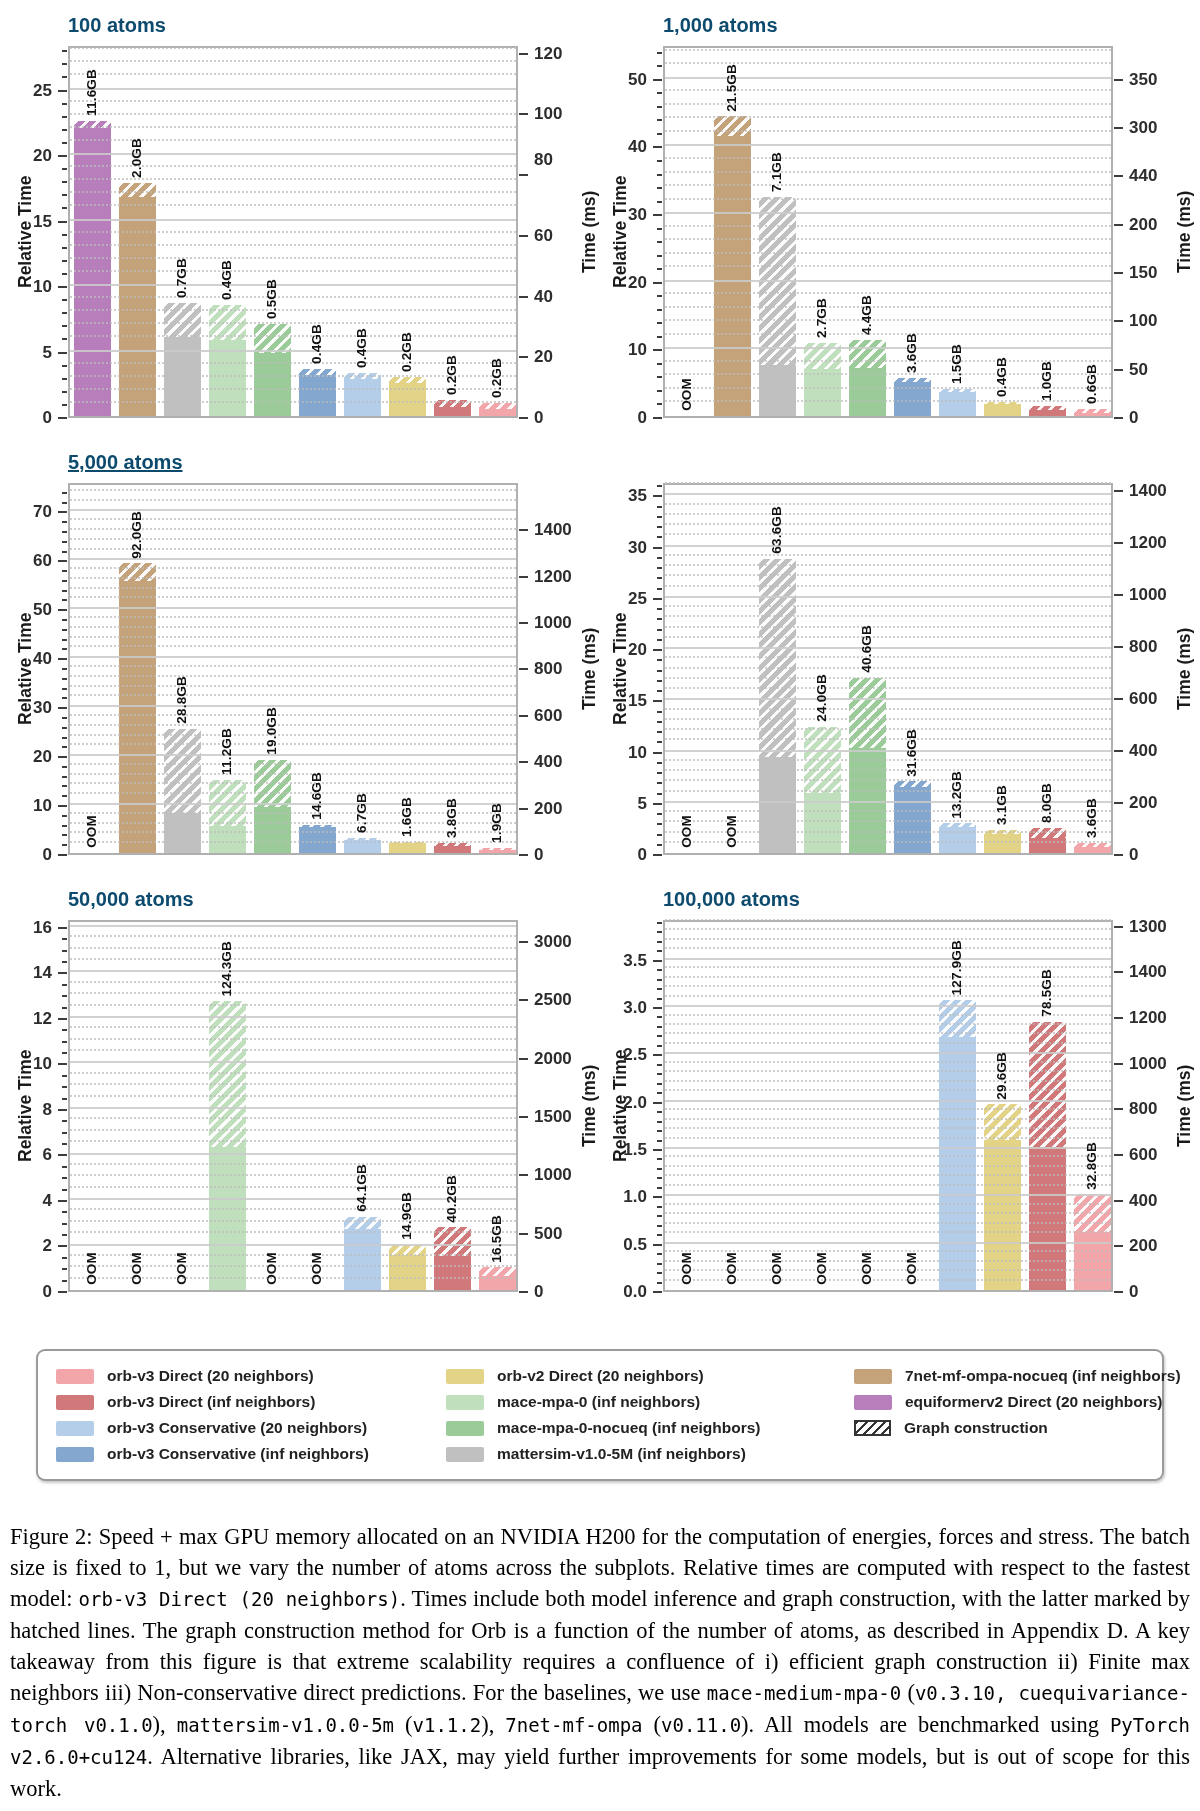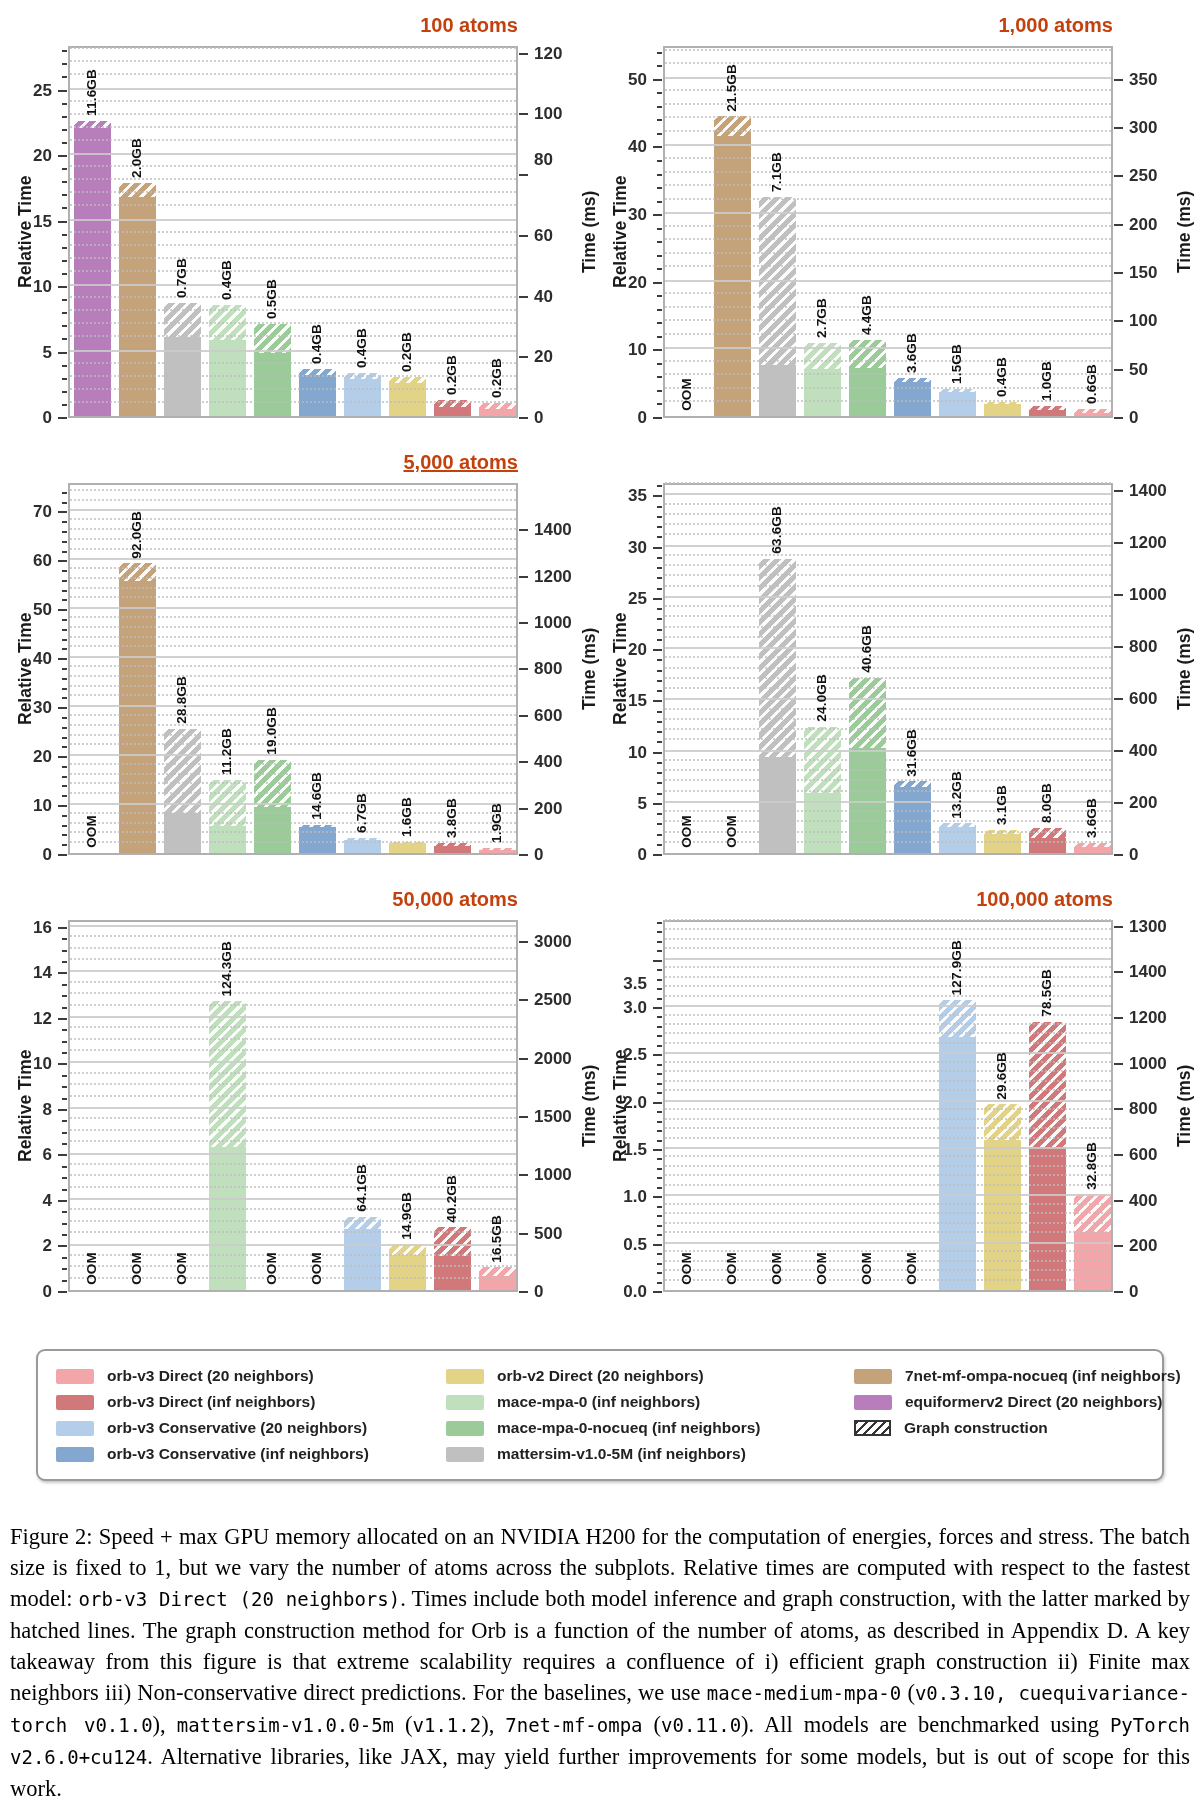--- a/index.html
+++ b/index.html
@@ -1,21 +1,21 @@
 <!DOCTYPE html>
 <html><head>
 <meta charset="utf-8">
 <style>
   html,body{margin:0;padding:0;background:#ffffff;}
   body{width:1200px;font-family:"Liberation Sans",sans-serif;}
 
   #charts-grid{display:grid;grid-template-columns:585px 585px;gap:0 10px;padding:8px 10px 0;box-sizing:content-box;width:1180px;}
   .chart-cell{position:relative;width:585px;height:437px;}
 
-  .chart-title{position:absolute;top:6px;text-align:right;font-weight:700;font-size:20px;color:#c2410c;}
+  .chart-title{position:absolute;top:6px;text-align:left;font-weight:700;font-size:20px;color:#0c4a6e;}
   .axlab{position:absolute;display:flex;align-items:center;justify-content:center;width:22px;font-weight:700;font-size:17.5px;color:#1a1a1a;}
   .vtext{writing-mode:vertical-rl;transform:rotate(180deg);}
 
   .plot{position:absolute;background:#fff;border:2px solid #b0b0b0;box-sizing:border-box;}
   .gmin{position:absolute;left:0;right:0;height:0;border-top:2px dotted rgba(188,188,188,.72);z-index:4;}
   .gmaj{position:absolute;left:0;right:0;height:2px;background:rgba(203,203,203,.88);z-index:4;}
 
   .bar{position:absolute;bottom:0;z-index:2;}
   .hatch{position:absolute;top:0;left:0;right:0;
          background:repeating-linear-gradient(135deg,rgba(255,255,255,.95) 0 3px,rgba(255,255,255,0) 3px 8px);}
@@ -277,21 +277,21 @@
       <div class="ticklab" style="left: 524px; top: 399px;">0</div>
       <div class="tickmark tk-maj" style="left: 509px; top: 360.688px;"></div>
       <div class="ticklab" style="left: 524px; top: 350.688px;">50</div>
       <div class="tickmark tk-maj" style="left: 509px; top: 312.377px;"></div>
       <div class="ticklab" style="left: 524px; top: 302.377px;">100</div>
       <div class="tickmark tk-maj" style="left: 509px; top: 264.065px;"></div>
       <div class="ticklab" style="left: 524px; top: 254.065px;">150</div>
       <div class="tickmark tk-maj" style="left: 509px; top: 215.753px;"></div>
       <div class="ticklab" style="left: 524px; top: 205.753px;">200</div>
       <div class="tickmark tk-maj" style="left: 509px; top: 167.442px;"></div>
-      <div class="ticklab" style="left: 524px; top: 157.442px;">250</div>
+      <div class="ticklab" style="left: 524px; top: 157.442px;">440</div>
       <div class="tickmark tk-maj" style="left: 509px; top: 119.13px;"></div>
       <div class="ticklab" style="left: 524px; top: 109.13px;">300</div>
       <div class="tickmark tk-maj" style="left: 509px; top: 70.8182px;"></div>
       <div class="ticklab" style="left: 524px; top: 60.8182px;">350</div>
     </div>
     <div class="chart-cell">
       <div class="chart-title" style="left: 58px; width: 450px; text-decoration: underline;">5,000 atoms</div>
       <div class="axlab vtext" style="left: 4px; top: 38px; height: 372px;">Relative Time</div>
       <div class="axlab vtext" style="left: 568px; top: 38px; height: 372px;">Time (ms)</div>
       <div class="plot" style="left: 58px; top: 38px; width: 450px; height: 372px;">
@@ -797,21 +797,21 @@
       <div class="ticklab tl-left" style="left: 0px; width: 42px; top: 304.344px;">1.0</div>
       <div class="tickmark tk-maj" style="left: 48px; top: 267.015px;"></div>
       <div class="ticklab tl-left" style="left: 0px; width: 42px; top: 257.015px;">1.5</div>
       <div class="tickmark tk-maj" style="left: 48px; top: 219.687px;"></div>
       <div class="ticklab tl-left" style="left: 0px; width: 42px; top: 209.687px;">2.0</div>
       <div class="tickmark tk-maj" style="left: 48px; top: 172.359px;"></div>
       <div class="ticklab tl-left" style="left: 0px; width: 42px; top: 162.359px;">2.5</div>
       <div class="tickmark tk-maj" style="left: 48px; top: 125.031px;"></div>
       <div class="ticklab tl-left" style="left: 0px; width: 42px; top: 115.031px;">3.0</div>
       <div class="tickmark tk-maj" style="left: 48px; top: 77.7023px;"></div>
-      <div class="ticklab tl-left" style="left: 0px; width: 42px; top: 67.7023px; margin-top: 23px;">3.5</div>
+      <div class="ticklab tl-left" style="left: 0px; width: 42px; top: 67.7023px;">3.5</div>
       <div class="tickmark tk-maj" style="left: 509px; top: 409px;"></div>
       <div class="ticklab" style="left: 524px; top: 399px;">0</div>
       <div class="tickmark tk-maj" style="left: 509px; top: 363.356px;"></div>
       <div class="ticklab" style="left: 524px; top: 353.356px;">200</div>
       <div class="tickmark tk-maj" style="left: 509px; top: 317.712px;"></div>
       <div class="ticklab" style="left: 524px; top: 307.712px;">400</div>
       <div class="tickmark tk-maj" style="left: 509px; top: 272.067px;"></div>
       <div class="ticklab" style="left: 524px; top: 262.067px;">600</div>
       <div class="tickmark tk-maj" style="left: 509px; top: 226.423px;"></div>
       <div class="ticklab" style="left: 524px; top: 216.423px;">800</div>

